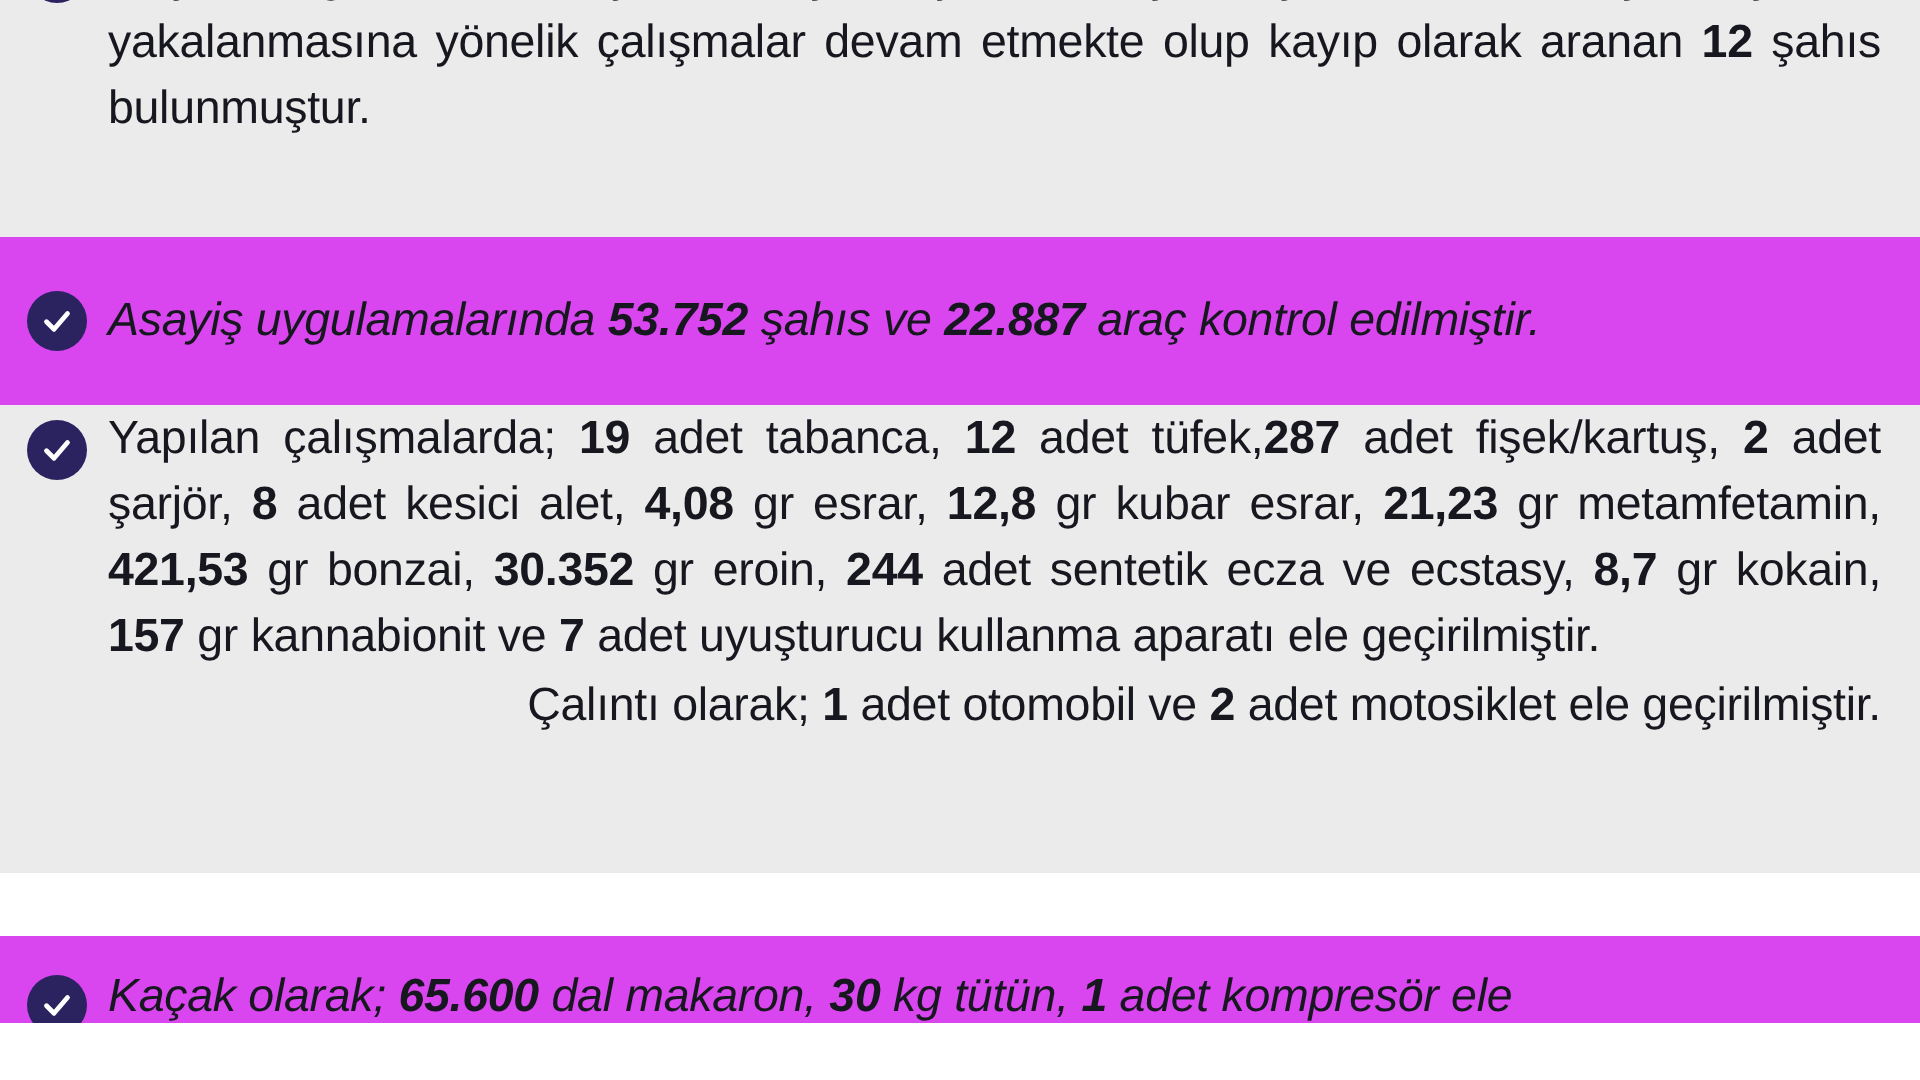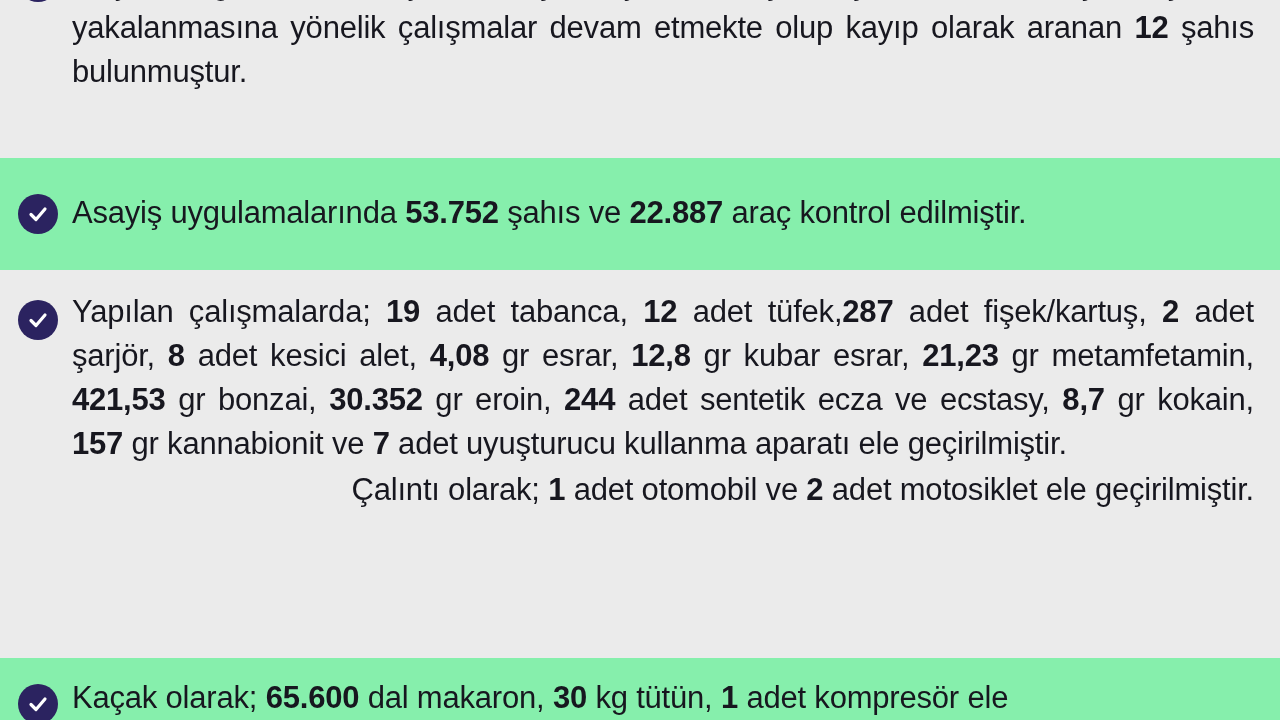--- a/index.html
+++ b/index.html
@@ -26,21 +26,22 @@
     position: relative;
     box-sizing: border-box;
     padding: 0 22px 0 0;
     display: flex;
     align-items: flex-start;
   }
   .block.shaded {
     background: #ebebeb;
   }
   .block.plain {
-    background: #86efac;
+    background: #d946ef;
+    font-style: italic;
   }
 
   .bullet {
     flex: 0 0 auto;
     width: 40px;
     height: 40px;
     border-radius: 50%;
     background: #2b2360;
     margin: 0 14px 0 18px;
     position: relative;
@@ -85,31 +86,31 @@
 
   #block-2 {
     height: 112px;
     align-items: center;
   }
   #block-2 .text {
     margin-top: -2px;
   }
 
   #block-3 {
-    height: 388px;
-    padding-top: 20px;
+    height: 312px;
   }
   #block-3 .bullet {
     margin-top: 10px;
   }
 
   #block-4 {
-    height: 93px;
+    height: 58px;
     overflow: hidden;
     padding-top: 18px;
+    margin-top: 42px;
   }
   #block-4 .bullet {
     margin-top: 8px;
   }
 
   .para + .para {
     margin-top: 2px;
   }
 </style>
 </head>

